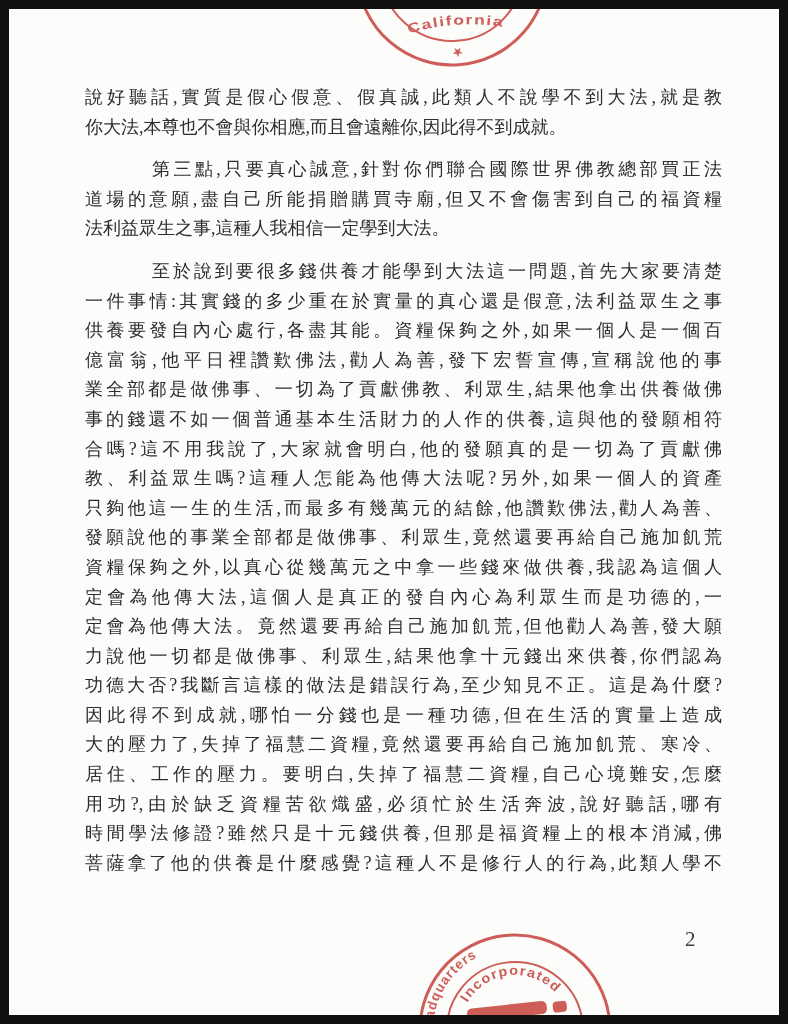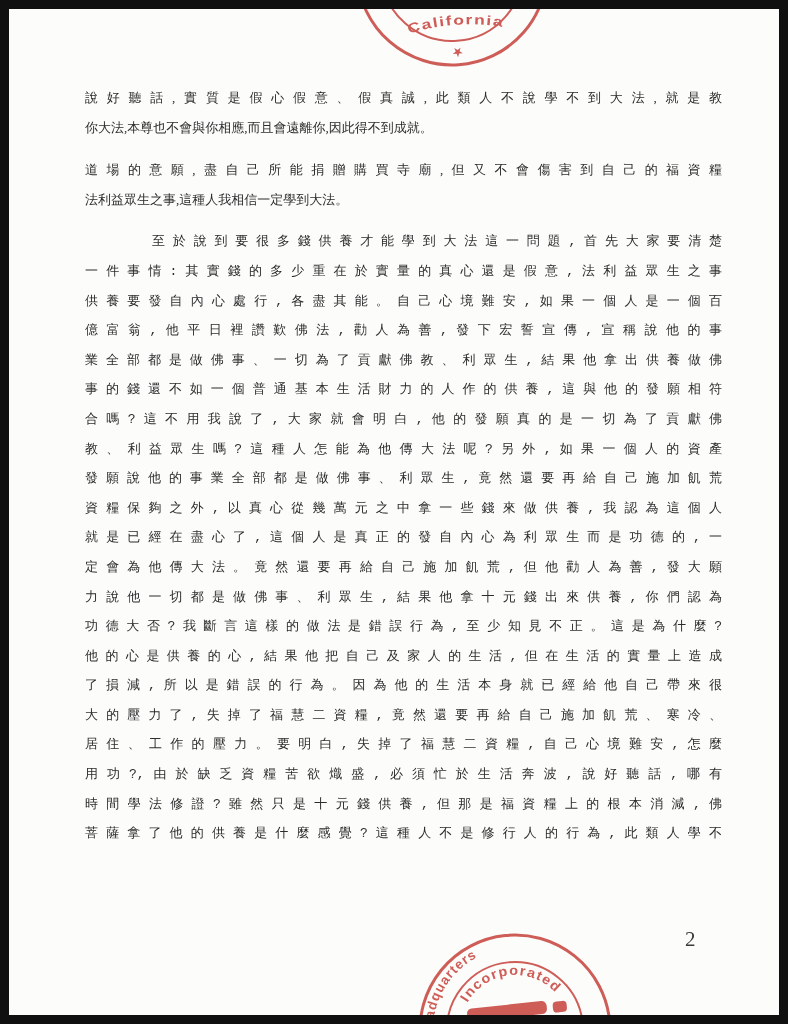--- a/index.html
+++ b/index.html
@@ -20,26 +20,26 @@
     width:770px;height:1006px;
     background:#fcfcfb;
     overflow:hidden;
   }
   
   .textblock{
     position:absolute;
     left:76px;top:74px;
     width:637px;
     color:#2d2d2d;
-    font-size:13px;
+    font-size:18px;
     line-height:29.6px;
     font-family:"Liberation Serif","DejaVu Serif",serif;
   }
   .para{margin:0 0 13px 0;padding:0;}
-  .para:last-child{margin-bottom:0;font-family:Liberation Mono, monospace;}
+  .para:last-child{margin-bottom:0;}
   .tl{
     width:637px;
     text-align:justify;
     text-align-last:justify;
     text-justify:inter-character;
     white-space:nowrap;
   }
   .tl.ind{text-indent:67px;}
   .tl.short{text-align:center;text-align-last:left;}
   
@@ -86,40 +86,41 @@
         </text>
       </g>
     </svg>
 
     <div class="textblock">
       <div class="para">
         <div class="tl">說好聽話,實質是假心假意、假真誠,此類人不說學不到大法,就是教</div>
         <div class="tl short">你大法,本尊也不會與你相應,而且會遠離你,因此得不到成就。</div>
       </div>
       <div class="para">
+        <div class="tl ind">第三點,只要真心誠意,針對你們聯合國際世界佛教總部買正法</div>
         <div class="tl">道場的意願,盡自己所能捐贈購買寺廟,但又不會傷害到自己的福資糧</div>
         <div class="tl short">法利益眾生之事,這種人我相信一定學到大法。</div>
       </div>
       <div class="para">
         <div class="tl ind">至於說到要很多錢供養才能學到大法這一問題,首先大家要清楚</div>
         <div class="tl">一件事情:其實錢的多少重在於實量的真心還是假意,法利益眾生之事</div>
-        <div class="tl">供養要發自內心處行,各盡其能。自己心境難安,如果一個人是一個百</div>
+        <div class="tl">供養要發自內心處行,各盡其能。資糧保夠之外,如果一個人是一個百</div>
         <div class="tl">億富翁,他平日裡讚歎佛法,勸人為善,發下宏誓宣傳,宣稱說他的事</div>
         <div class="tl">業全部都是做佛事、一切為了貢獻佛教、利眾生,結果他拿出供養做佛</div>
         <div class="tl">事的錢還不如一個普通基本生活財力的人作的供養,這與他的發願相符</div>
         <div class="tl">合嗎?這不用我說了,大家就會明白,他的發願真的是一切為了貢獻佛</div>
         <div class="tl">教、利益眾生嗎?這種人怎能為他傳大法呢?另外,如果一個人的資產</div>
+        <div class="tl">只夠他這一生的生活,而最多有幾萬元的結餘,他讚歎佛法,勸人為善、</div>
         <div class="tl">發願說他的事業全部都是做佛事、利眾生,竟然還要再給自己施加飢荒</div>
         <div class="tl">資糧保夠之外,以真心從幾萬元之中拿一些錢來做供養,我認為這個人</div>
-        <div class="tl">就是已經在盡心了,這個人是真正的發自內心為利眾生而是功德的,一</div>
+        <div class="tl">定會為他傳大法,這個人是真正的發自內心為利眾生而是功德的,一</div>
         <div class="tl">定會為他傳大法。竟然還要再給自己施加飢荒,但他勸人為善,發大願</div>
         <div class="tl">力說他一切都是做佛事、利眾生,結果他拿十元錢出來供養,你們認為</div>
         <div class="tl">功德大否?我斷言這樣的做法是錯誤行為,至少知見不正。這是為什麼?</div>
-        <div class="tl">他的心是供養的心,結果他把自己及家人的生活,但在生活的實量上造成</div>
-        <div class="tl">了損減,所以是錯誤的行為。因為他的生活本身就已經給他自己帶來很</div>
+        <div class="tl">因此得不到成就,哪怕一分錢也是一種功德,但在生活的實量上造成</div>
         <div class="tl">大的壓力了,失掉了福慧二資糧,竟然還要再給自己施加飢荒、寒冷、</div>
         <div class="tl">居住、工作的壓力。要明白,失掉了福慧二資糧,自己心境難安,怎麼</div>
         <div class="tl">用功?,由於缺乏資糧苦欲熾盛,必須忙於生活奔波,說好聽話,哪有</div>
         <div class="tl">時間學法修證?雖然只是十元錢供養,但那是福資糧上的根本消減,佛</div>
         <div class="tl">菩薩拿了他的供養是什麼感覺?這種人不是修行人的行為,此類人學不</div>
       </div>
     </div>
 
     <div class="pagenum">2</div>
 

